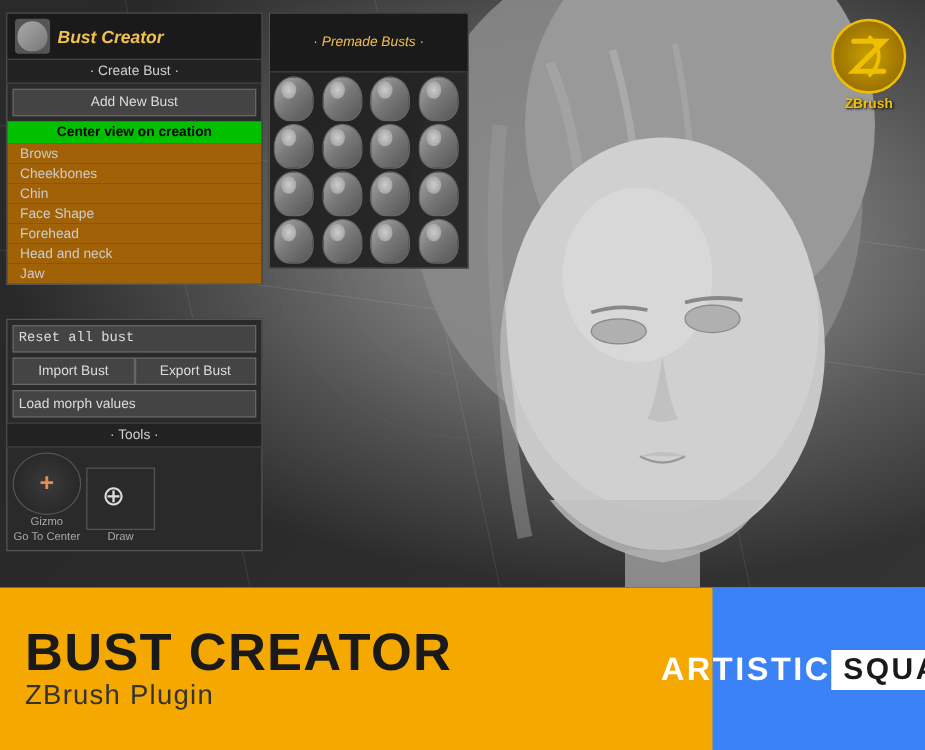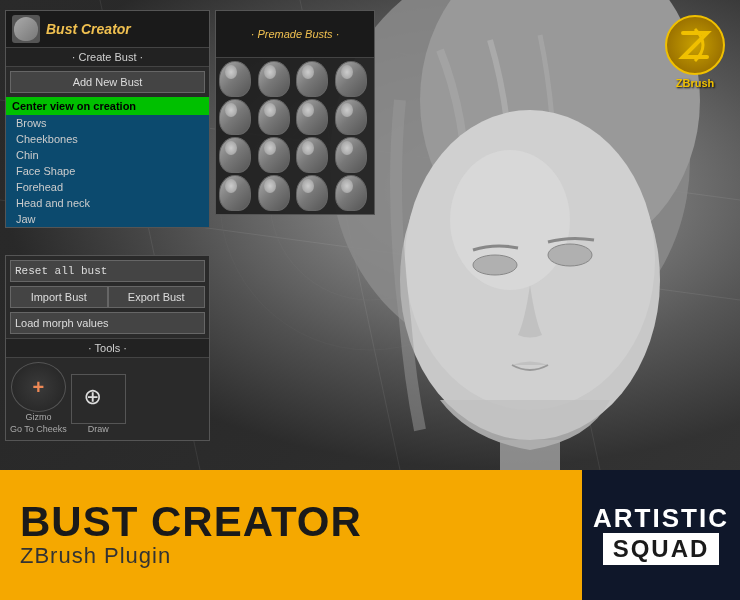--- a/index.html
+++ b/index.html
@@ -140,32 +140,32 @@
     }
 
     .center-view-btn {
       display: block;
       width: 100%;
       padding: 3px 6px;
       background: #00c000;
       border: none;
       color: #000;
       font-size: 11px;
-      text-align: left;
+      text-align: center;
       cursor: pointer;
       font-weight: bold;
     }
 
     .menu-item {
       display: block;
       padding: 2px 10px;
       color: #cccccc;
       font-size: 11px;
       cursor: pointer;
-      background: #0c4a6e;
+      background: #a16207;
     }
 
     
     .premade-section {
       position: absolute;
       top: 10px;
       left: 215px;
       width: 160px;
       background: rgba(30,30,30,0.9);
       border: 1px solid #555;
@@ -365,25 +365,25 @@
     }
 
     .banner-subtitle {
       font-size: 22px;
       font-weight: 400;
       color: #333;
       letter-spacing: 1px;
     }
 
     .banner-logo-section {
-      width: 158px;
+      width: 170px;
       height: 130px;
-      background: #0f172a;
-      display: flex;
-      flex-direction: column;
+      background: #3b82f6;
+      display: flex;
+      flex-direction: row;
       align-items: center;
       justify-content: center;
       padding: 10px;
     }
 
     .artistic-text {
       font-size: 26px;
       font-weight: 900;
       color: #fff;
       letter-spacing: 2px;
@@ -545,21 +545,21 @@
     </div>
 
     <button class="load-morph-btn">Load morph values</button>
 
     <div class="tools-header">· Tools ·</div>
 
     <div class="tools-row">
       <div class="widget-col">
         <div class="gizmo-widget"></div>
         <div class="widget-label">Gizmo</div>
-        <div class="widget-label">Go To Cheeks</div>
+        <div class="widget-label">Go To Center</div>
       </div>
       <div class="widget-col">
         <div class="draw-widget">
           <div class="draw-crosshair"></div>
         </div>
         <div class="widget-label">Draw</div>
       </div>
     </div>
   </div>
 

